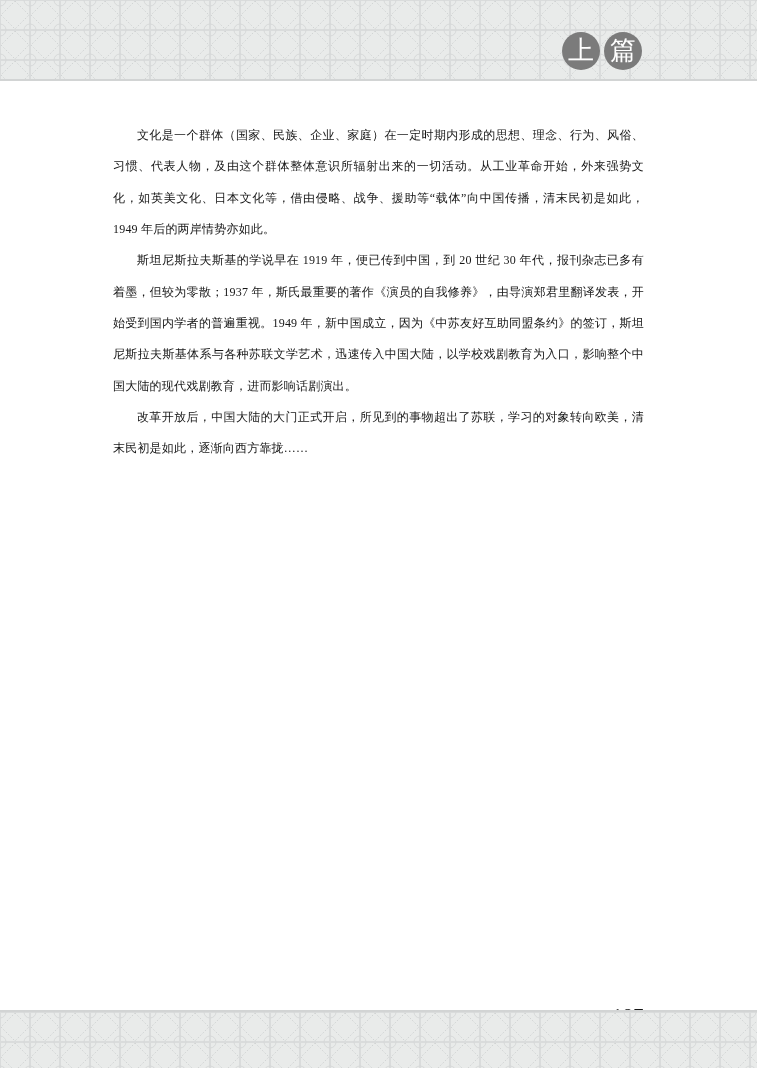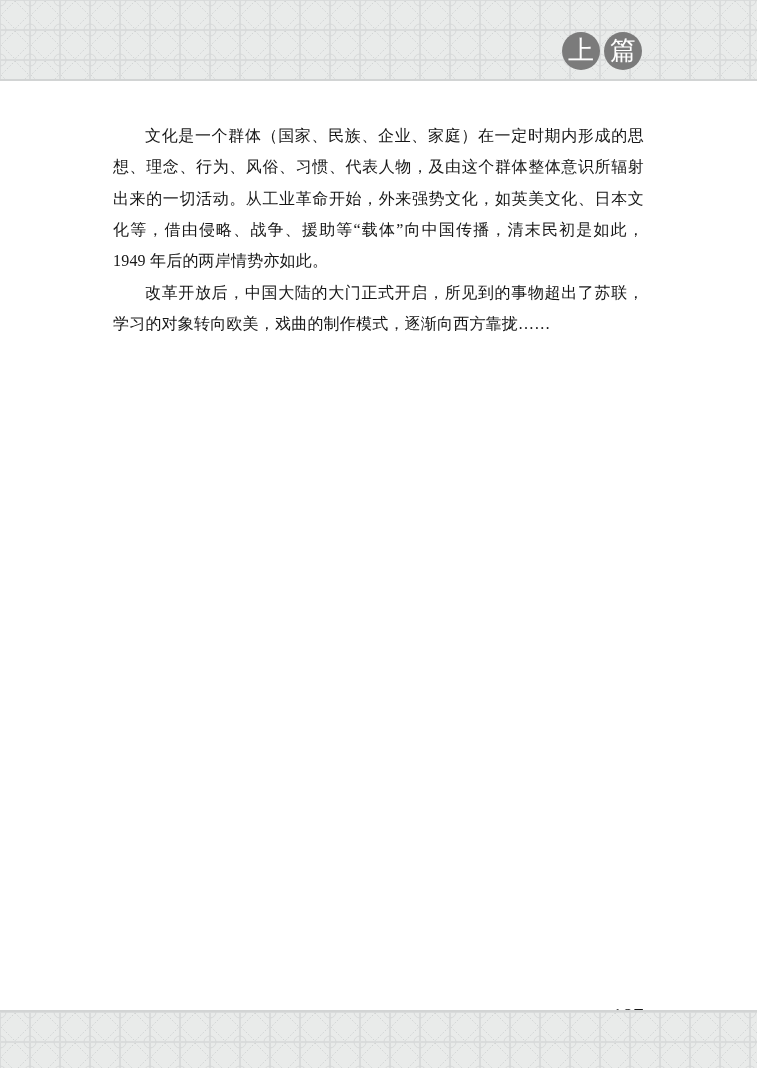--- a/index.html
+++ b/index.html
@@ -62,21 +62,21 @@
     font-size: 26px;
     line-height: 1;
     font-family: "Liberation Serif", "DejaVu Serif", serif;
   }
   .content {
     position: absolute;
     top: 120px;
     left: 113px;
     width: 531px;
     color: #161616;
-    font-size: 16px;
+    font-size: 12px;
     line-height: 31.35px;
     text-align: justify;
     text-justify: inter-character;
     letter-spacing: 0.2px;
   }
   .content p {
     margin: 0;
     padding: 0;
     text-indent: 2em;
   }
@@ -116,21 +116,22 @@
         <span>上</span>
       </div>
       <div class="badge-circle">
         <span>篇</span>
       </div>
     </div>
   </div>
 
   <main class="content">
     <p>文化是一个群体（国家、民族、企业、家庭）在一定时期内形成的思想、理念、行为、风俗、习惯、代表人物，及由这个群体整体意识所辐射出来的一切活动。从工业革命开始，外来强势文化，如英美文化、日本文化等，借由侵略、战争、援助等“载体”向中国传播，清末民初是如此，1949 年后的两岸情势亦如此。</p>
-    <p>改革开放后，中国大陆的大门正式开启，所见到的事物超出了苏联，学习的对象转向欧美，戏曲的制作模式，逐渐向西方靠拢……</p>
+    <p>斯坦尼斯拉夫斯基的学说早在 1919 年，便已传到中国，到 20 世纪 30 年代，报刊杂志已多有着墨，但较为零散；1937 年，斯氏最重要的著作《演员的自我修养》，由导演郑君里翻译发表，开始受到国内学者的普遍重视。1949 年，新中国成立，因为《中苏友好互助同盟条约》的签订，斯坦尼斯拉夫斯基体系与各种苏联文学艺术，迅速传入中国大陆，以学校戏剧教育为入口，影响整个中国大陆的现代戏剧教育，进而影响话剧演出。</p>
+    <p>改革开放后，中国大陆的大门正式开启，所见到的事物超出了苏联，学习的对象转向欧美，清末民初是如此，逐渐向西方靠拢……</p>
   </main>
 
   <div class="page-number">187</div>
 
   <div class="band band-bottom">
     <svg width="757" height="58" aria-hidden="true">
       <defs>
         <pattern id="geoBottom" width="30" height="30" patternUnits="userSpaceOnUse">
           <rect width="30" height="30" fill="#e9ebea"></rect>
           <rect x="0.5" y="0.5" width="29" height="29" fill="none" stroke="#dadcdc" stroke-width="1"></rect>

